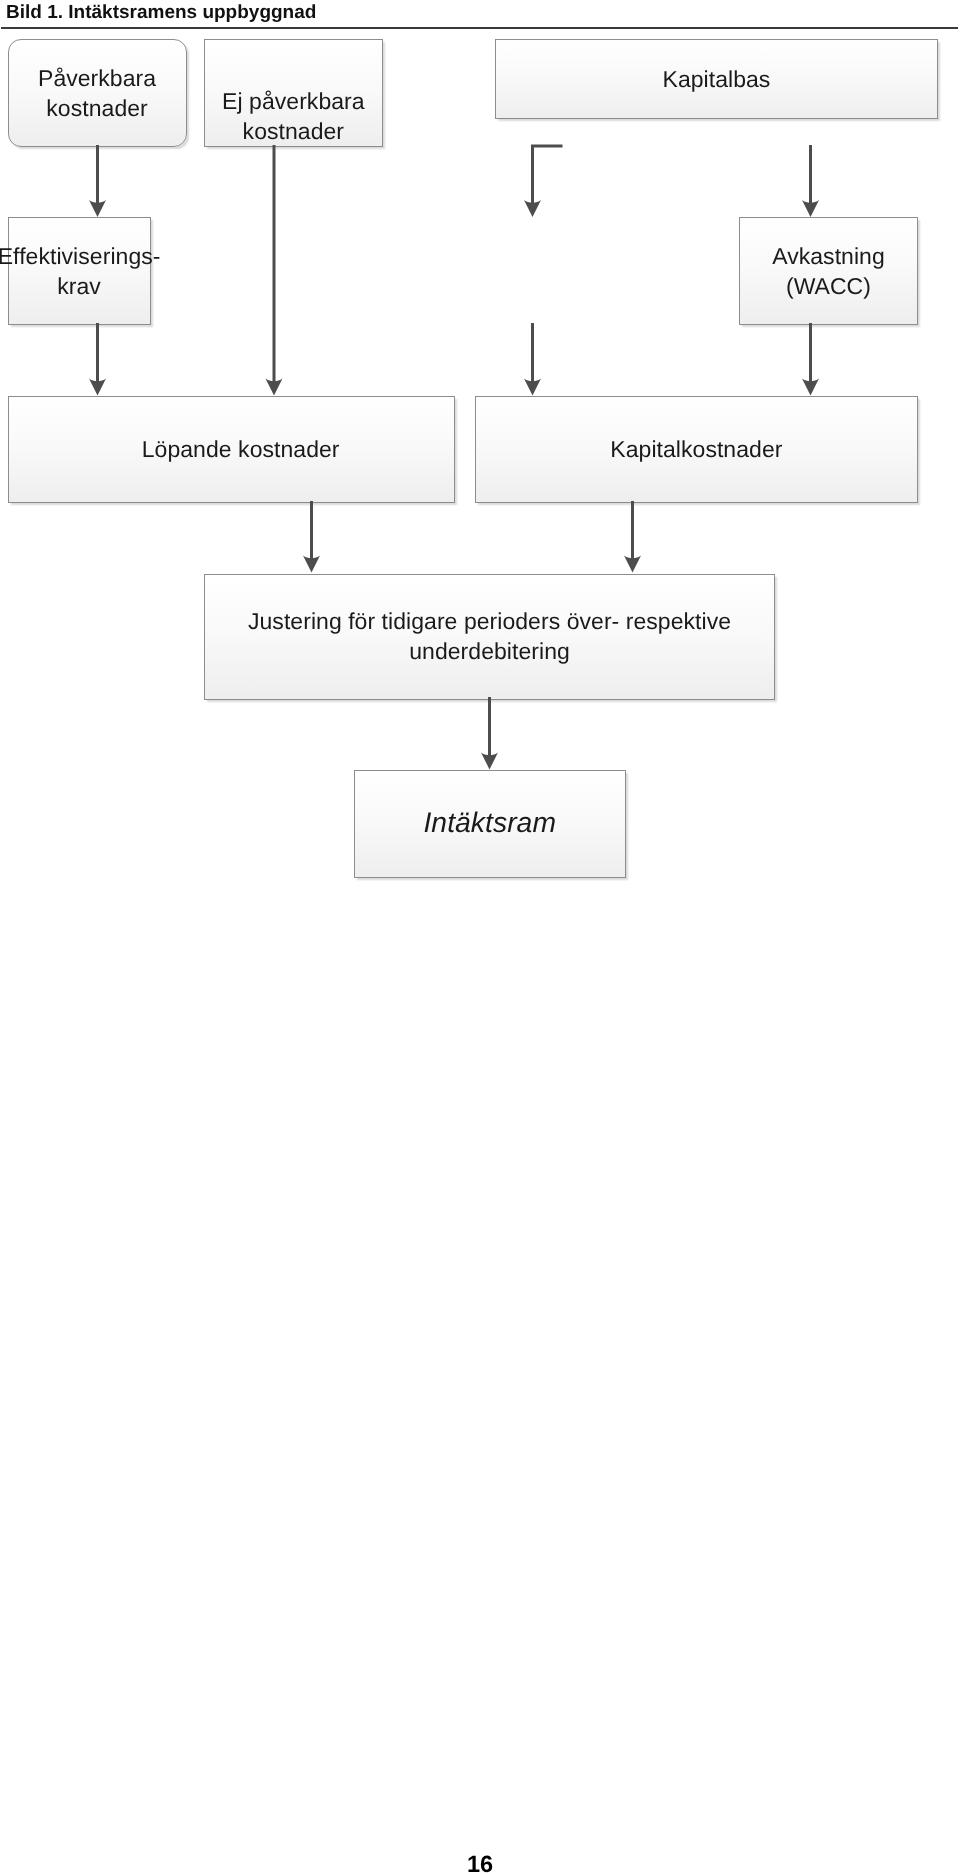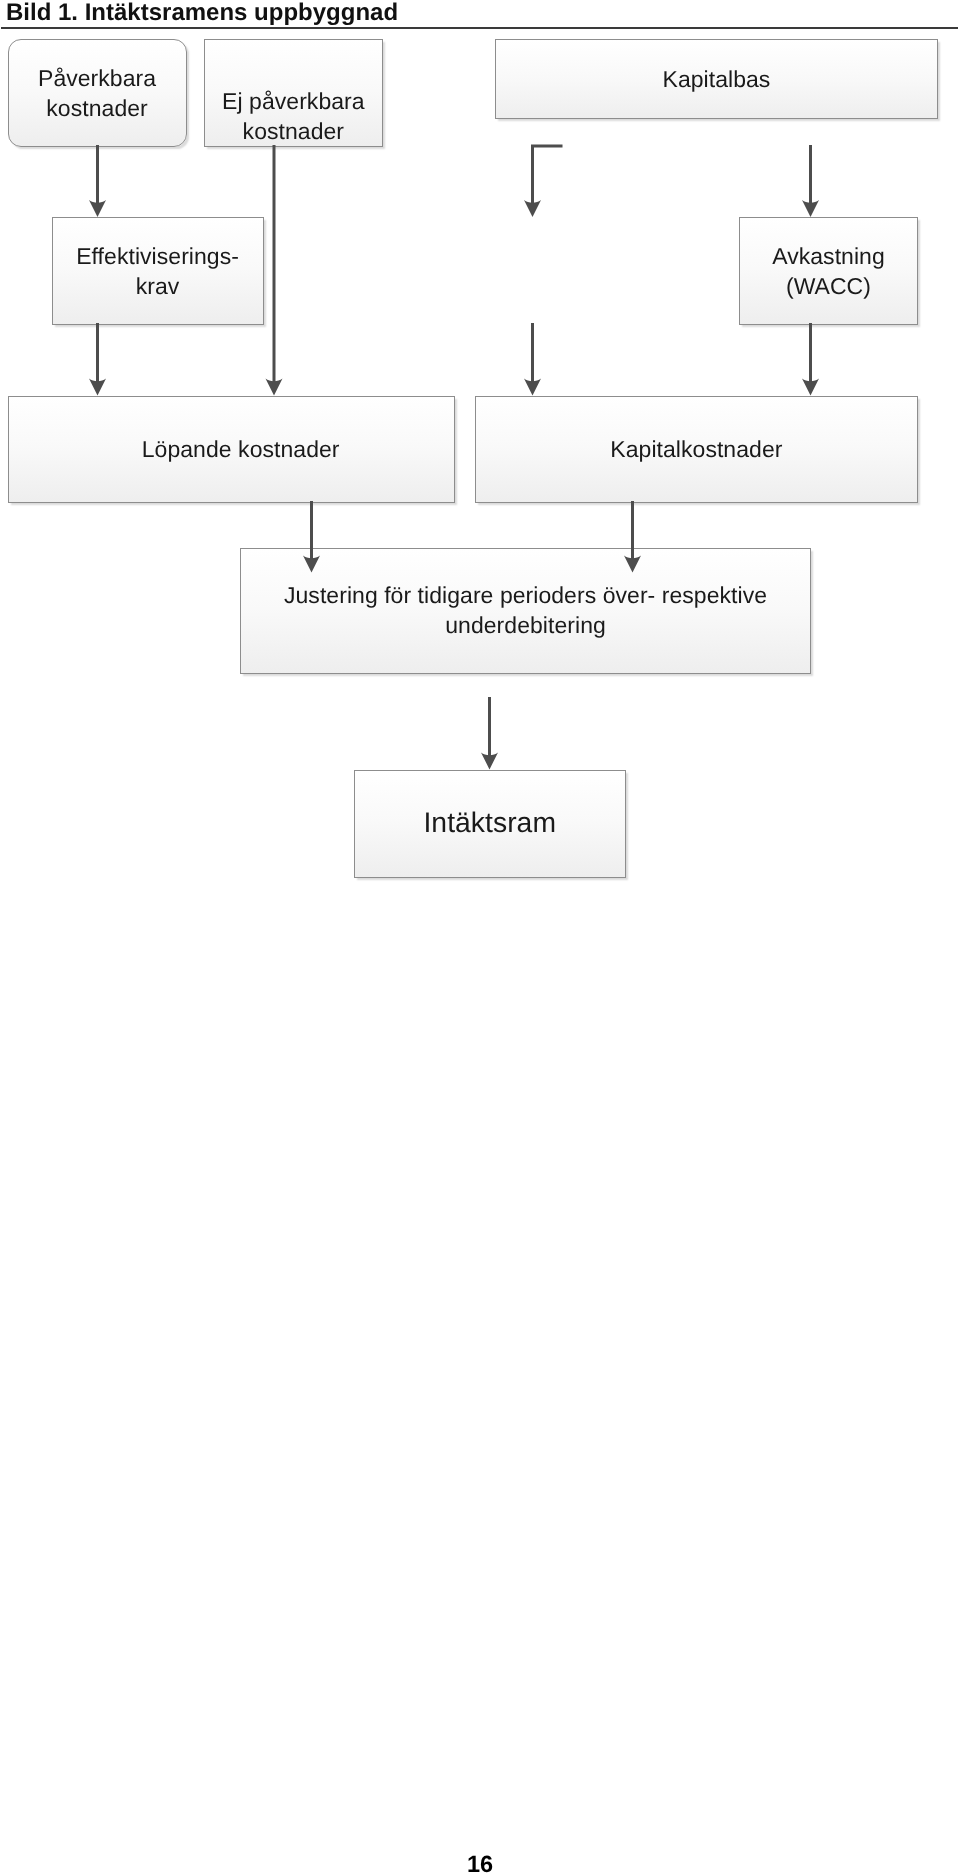--- a/index.html
+++ b/index.html
@@ -8,21 +8,21 @@
     font-family:"Liberation Sans", sans-serif;
     position:relative; overflow:hidden;
     -webkit-font-smoothing:antialiased;
     text-rendering:geometricPrecision;
   }
   .page { position:absolute; left:0; top:0; width:960px; height:1875px; }
 
   
   .hdr-title {
     position:absolute; left:6px; top:2px;
-    font-size:24px; font-weight:bold; color:#111;
+    font-size:19px; font-weight:bold; color:#111;
     white-space:nowrap; line-height:22px;
   }
   .hdr-rule {
     position:absolute; left:1px; top:27.4px; width:957px; height:1.7px;
     background:#3a3a3a;
   }
 
   
   #diagram { position:absolute; left:0; top:0; width:960px; height:900px; }
 
@@ -32,21 +32,21 @@
     background:linear-gradient(to bottom, #ffffff 0%, #f9f9f9 48%, #eeeeee 100%);
     box-shadow:2.3px 2.3px 1.6px -0.7px rgba(90,90,90,0.22);
     box-sizing:border-box;
     display:flex; align-items:center; justify-content:center;
     text-align:center;
     font-size:23px; color:#1a1a1a; line-height:30px;
     white-space:pre-line;
     letter-spacing:0.05px;
   }
   .box.wrap { white-space:normal; padding:0 14px 2px; }
-  .box.big  { font-size:28.3px; line-height:34px; padding-bottom:4px; }
+  .box.big  { font-size:28.3px; line-height:34px; padding-bottom:4px;font-style:italic; }
 
   svg.conn-layer { position:absolute; left:0; top:0; width:960px; height:900px; overflow:visible; z-index:5; pointer-events:none; }
 
   
   .pg-num {
     position:absolute; left:0; top:1851px; width:960px;
     text-align:center; font-size:23.5px; font-weight:bold; color:#000;
     line-height:26px;
   }
 </style>
@@ -99,40 +99,40 @@
 
     <div class="box" style="left:203.6px;top:38.9px;width:179.5px;height:108.1px;align-items:flex-end;">
       <span>Ej påverkbara
 kostnader</span>
     </div>
 
     <div class="box" style="left:474.7px;top:38.9px;width:443.6px;height:80px;margin-left:20px;">
       <span>Kapitalbas</span>
     </div>
 
-    <div class="box" style="left:7.6px;top:216.9px;width:212px;height:108.1px;margin-left:44px;">
+    <div class="box" style="left:7.6px;top:216.9px;width:143px;height:108.1px;">
       <span>Effektiviserings-
 krav</span>
     </div>
 
 
     <div class="box" style="left:738.7px;top:216.9px;width:179.6px;height:108.1px;">
       <span>Avkastning
 (WACC)</span>
     </div>
 
     <div class="box" style="left:7.5px;top:395.6px;width:447.3px;height:107.8px;padding-left:19px;">
       <span>Löpande kostnader</span>
     </div>
 
     <div class="box" style="left:474.6px;top:395.6px;width:443.6px;height:107.8px;">
       <span>Kapitalkostnader</span>
     </div>
 
-    <div class="box wrap" style="left:203.7px;top:548px;width:571.7px;height:125.6px;margin-left:36px;">
+    <div class="box wrap" style="left:203.7px;top:574.0px;width:571.7px;height:125.6px;">
       <span>Justering för tidigare perioders över- respektive underdebitering</span>
     </div>
 
     <div class="box big" style="left:353.6px;top:770.0px;width:272.3px;height:107.6px;">
       <span>Intäktsram</span>
     </div>
 
   </div>
 
   <div class="pg-num">16</div>

